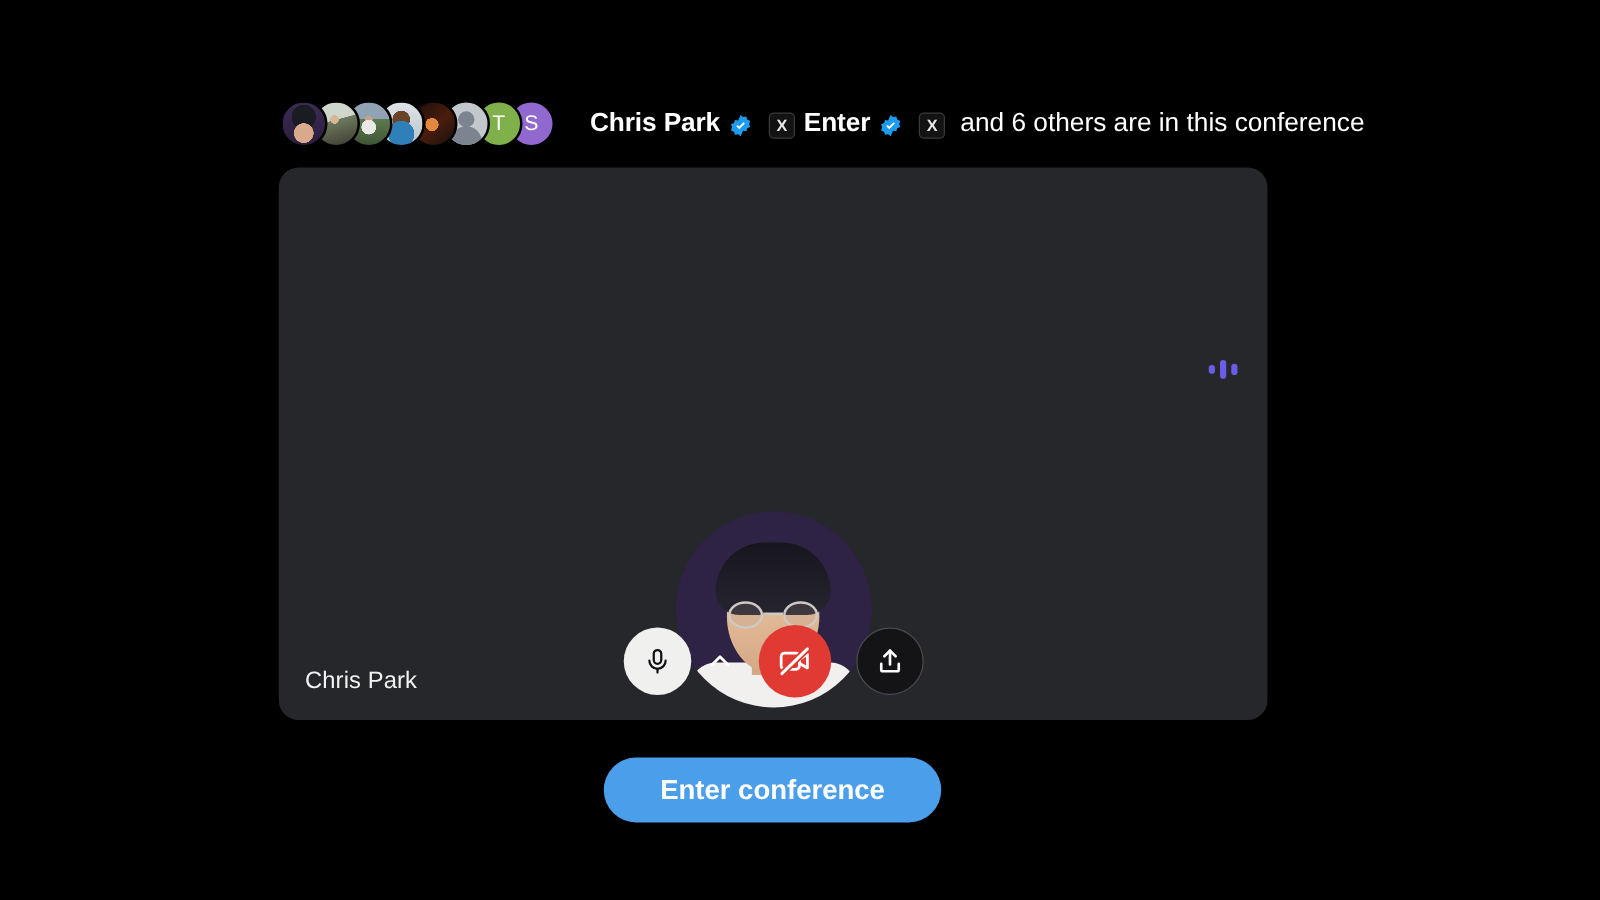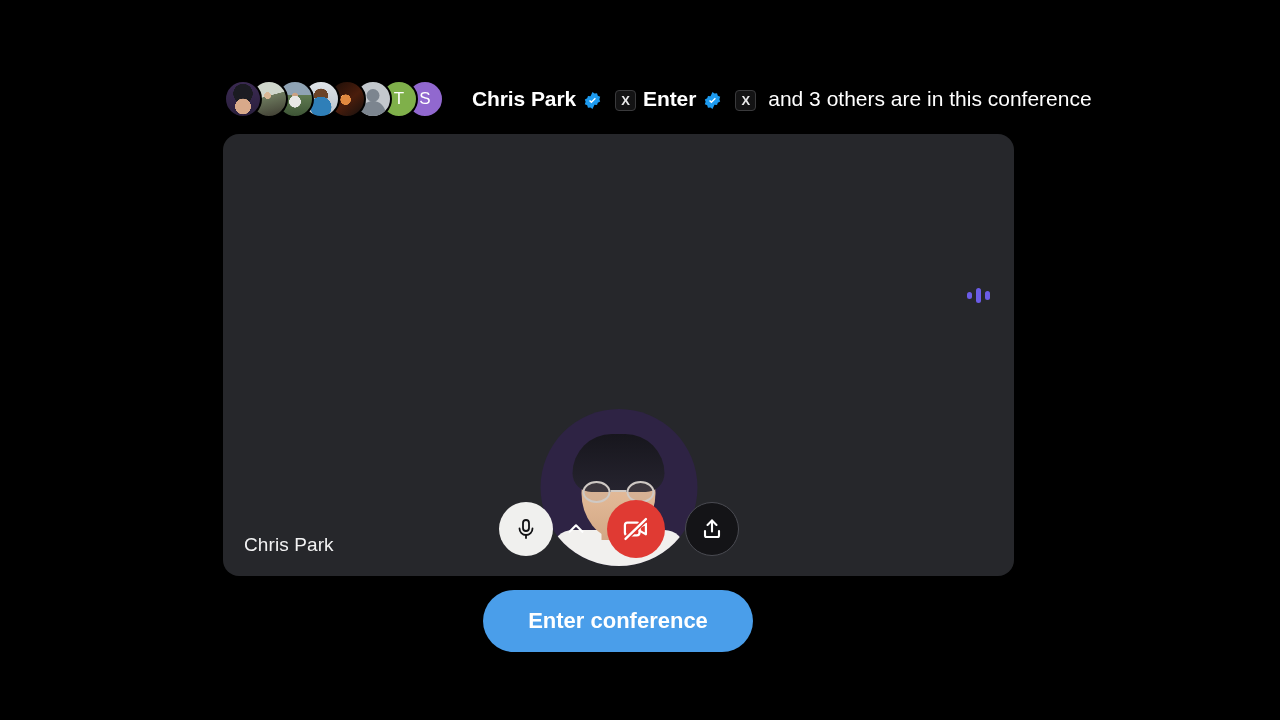--- a/index.html
+++ b/index.html
@@ -163,22 +163,22 @@
     margin:0 6px 0 6px; border-radius:0;
   }
   .ctl-cam { width:58px; height:58px; background:#e03a33; margin-left:8px; }
   .ctl-share {
     width:54px; height:54px; background:#141417;
     border:1px solid #4a4b52; margin-left:20px;
   }
 
   
   .enter-btn {
-    position:absolute; left:483px; top:590px;
-    width:270px; height:62px;
+    position:absolute; left:483px; top:606px;
+    width:270px; height:52px;
     background:#4a9eea; color:#ffffff;
     border:none; border-radius:31px;
     font-family:"Liberation Sans", sans-serif;
     font-size:22px; font-weight:bold;
     cursor:pointer;
   }
 </style>
 </head>
 <body>
 
@@ -216,21 +216,21 @@
 
       <span class="verified-badge">
         <svg viewBox="0 0 24 24" width="19" height="19">
           <path fill="#1d9bf0" d="M12 1.2l2.5 2.1 3.2-.5 1 3.1 3 1.3-1 3.1 1 3.1-3 1.3-1 3.1-3.2-.5L12 22.8l-2.5-2.1-3.2.5-1-3.1-3-1.3 1-3.1-1-3.1 3-1.3 1-3.1 3.2.5z"></path>
           <path fill="#ffffff" d="M10.6 15.6l-3-3 1.3-1.3 1.7 1.7 4.4-4.4 1.3 1.3z"></path>
         </svg>
       </span>
 
       <span class="x-badge">X</span>
 
-      <span class="hdr-rest">and 3 others are in this conference</span>
+      <span class="hdr-rest">and 6 others are in this conference</span>
     </div>
   </div>
 
   <div class="video-panel">
 
     <div class="level-meter">
       <i></i>
       <i></i>
       <i></i>
     </div>

